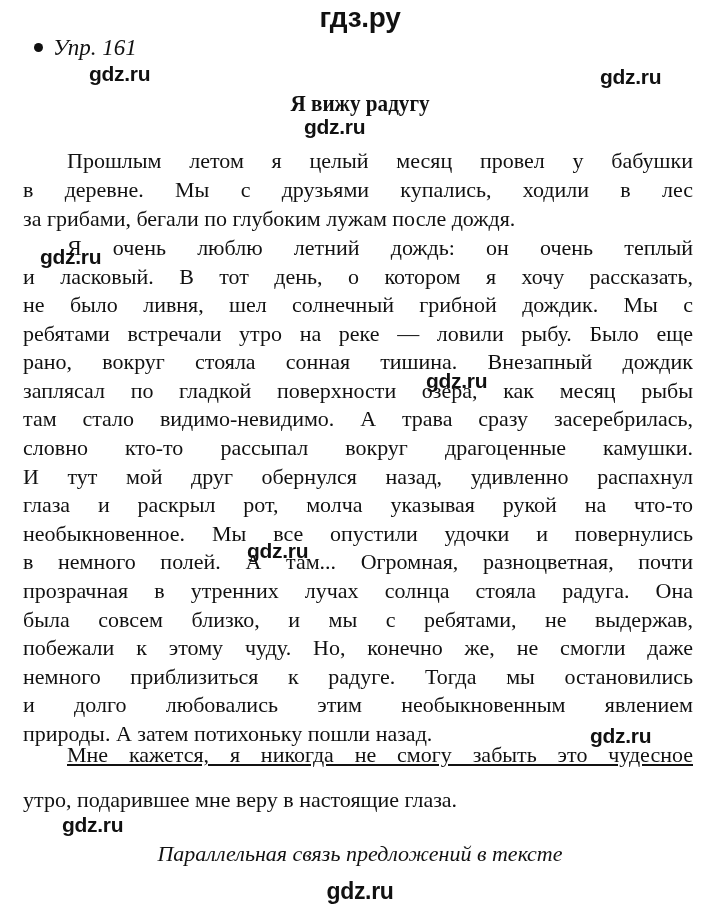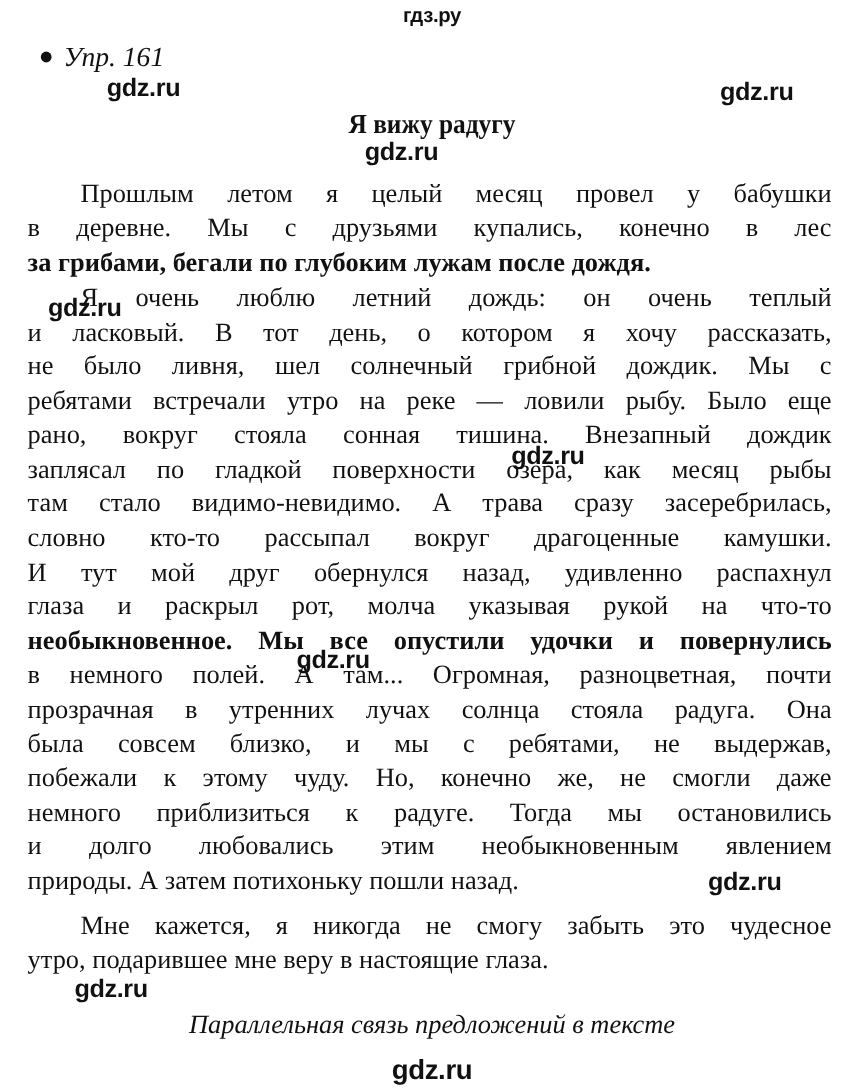--- a/index.html
+++ b/index.html
@@ -9,59 +9,59 @@
   .ex .bullet { display: inline-block; width: 9px; height: 9px; border-radius: 50%; background: #111; margin-right: 10px; vertical-align: middle; position: relative; top: -2px; }
   .title { position: absolute; left: 0; width: 720px; top: 92px; text-align: center; font-family: "Liberation Serif", serif; font-weight: bold; font-size: 23px; line-height: 1; transform: scaleX(0.92); }
   .line { position: absolute; left: 23px; width: 670px; font-family: "Liberation Sans Narrow", "Liberation Serif", serif; font-size: 22px; line-height: 1; white-space: nowrap; text-align: justify; text-align-last: justify; transform-origin: left top; }
   .line.last { text-align-last: left; }
   .line.indent { left: 67px; width: 626px; }
   .caption { position: absolute; left: 0; width: 720px; top: 843px; text-align: center; font-family: "Liberation Serif", serif; font-style: italic; font-size: 22px; line-height: 1; }
 </style>
 </head>
 <body>
 
-<div class="wm" style="left:0;width:720px;text-align:center;top:4px;font-size:17px;">гдз.ру</div>
+<div class="wm" style="left:0;width:720px;text-align:center;top:4px;font-size:28px;">гдз.ру</div>
 
 <div class="ex"><span class="bullet"></span><span>Упр. 161</span></div>
 
 <div class="wm" style="left:89px;top:63px;">gdz.ru</div>
 <div class="wm" style="left:600px;top:66px;">gdz.ru</div>
 
 <div class="title">Я вижу радугу</div>
 <div class="wm" style="left:304px;top:116px;">gdz.ru</div>
 
 <div>
   <div class="line indent" style="top: 150px; white-space: nowrap;"><span style="white-space: nowrap; word-spacing: 0px;">Прошлым летом я целый месяц провел у бабушки</span></div>
-  <div class="line" style="top: 179px; white-space: nowrap;"><span style="white-space: nowrap; word-spacing: 0px;">в деревне. Мы с друзьями купались, конечно в лес</span></div>
-  <div class="line last" style="top: 208px; white-space: nowrap; font-weight: bold;"><span style="white-space: nowrap;">за грибами, бегали по глубоким лужам после дождя.</span></div>
+  <div class="line" style="top: 179px; white-space: nowrap;"><span style="white-space: nowrap; word-spacing: 0px;">в деревне. Мы с друзьями купались, ходили в лес</span></div>
+  <div class="line last" style="top: 208px; white-space: nowrap;"><span style="white-space: nowrap;">за грибами, бегали по глубоким лужам после дождя.</span></div>
 </div>
 
 <div>
   <div class="line indent" style="top: 237px; white-space: nowrap;"><span style="white-space: nowrap; word-spacing: 0px;">Я очень люблю летний дождь: он очень теплый</span></div>
   <div class="line" style="top: 266px; white-space: nowrap;"><span style="white-space: nowrap; word-spacing: 0px; margin-top: 33px;">и ласковый. В тот день, о котором я хочу рассказать,</span></div>
   <div class="line" style="top: 294px; white-space: nowrap;"><span style="white-space: nowrap; word-spacing: 0px;">не было ливня, шел солнечный грибной дождик. Мы с</span></div>
   <div class="line" style="top: 323px; white-space: nowrap;"><span style="white-space: nowrap; word-spacing: 0px;">ребятами встречали утро на реке — ловили рыбу. Было еще</span></div>
   <div class="line" style="top: 351px; white-space: nowrap;"><span style="white-space: nowrap; word-spacing: 0px;">рано, вокруг стояла сонная тишина. Внезапный дождик</span></div>
   <div class="line" style="top: 380px; white-space: nowrap;"><span style="white-space: nowrap; word-spacing: 0px;">заплясал по гладкой поверхности озера, как месяц рыбы</span></div>
   <div class="line" style="top: 408px; white-space: nowrap;"><span style="white-space: nowrap; word-spacing: 0px;">там стало видимо-невидимо. А трава сразу засеребрилась,</span></div>
   <div class="line" style="top: 437px; white-space: nowrap;"><span style="white-space: nowrap; word-spacing: 0px;">словно кто-то рассыпал вокруг драгоценные камушки.</span></div>
   <div class="line" style="top: 466px; white-space: nowrap;"><span style="white-space: nowrap; word-spacing: 0px;">И тут мой друг обернулся назад, удивленно распахнул</span></div>
   <div class="line" style="top: 494px; white-space: nowrap;"><span style="white-space: nowrap; word-spacing: 0px; margin-top: 24px;">глаза и раскрыл рот, молча указывая рукой на что-то</span></div>
-  <div class="line" style="top: 523px; white-space: nowrap;"><span style="white-space: nowrap; word-spacing: 0px; font-weight: bold;">необыкновенное. Мы все опустили удочки и повернулись</span></div>
+  <div class="line" style="top: 523px; white-space: nowrap;"><span style="white-space: nowrap; word-spacing: 0px;">необыкновенное. Мы все опустили удочки и повернулись</span></div>
   <div class="line" style="top: 551px; white-space: nowrap;"><span style="white-space: nowrap; word-spacing: 0px;">в немного полей. А там... Огромная, разноцветная, почти</span></div>
   <div class="line" style="top: 580px; white-space: nowrap;"><span style="white-space: nowrap; word-spacing: 0px;">прозрачная в утренних лучах солнца стояла радуга. Она</span></div>
   <div class="line" style="top: 609px; white-space: nowrap;"><span style="white-space: nowrap; word-spacing: 0px;">была совсем близко, и мы с ребятами, не выдержав,</span></div>
   <div class="line" style="top: 637px; white-space: nowrap;"><span style="white-space: nowrap; word-spacing: 0px;">побежали к этому чуду. Но, конечно же, не смогли даже</span></div>
   <div class="line" style="top: 666px; white-space: nowrap;"><span style="white-space: nowrap; word-spacing: 0px;">немного приблизиться к радуге. Тогда мы остановились</span></div>
   <div class="line" style="top: 694px; white-space: nowrap;"><span style="white-space: nowrap; word-spacing: 0px;">и долго любовались этим необыкновенным явлением</span></div>
   <div class="line last" style="top: 723px; white-space: nowrap;"><span style="white-space: nowrap;">природы. А затем потихоньку пошли назад.</span></div>
 </div>
 
 <div>
-  <div class="line indent" style="top: 760px; white-space: nowrap;"><span style="white-space: nowrap; word-spacing: 0px;">Мне кажется, я никогда не смогу забыть это чудесное</span></div>
+  <div class="line indent" style="top: 744px; white-space: nowrap; text-decoration: underline;"><span style="white-space: nowrap; word-spacing: 0px;">Мне кажется, я никогда не смогу забыть это чудесное</span></div>
   <div class="line last" style="top: 789px; white-space: nowrap;"><span style="white-space: nowrap;">утро, подарившее мне веру в настоящие глаза.</span></div>
 </div>
 
 <div class="wm" style="left:40px;top:246px;">gdz.ru</div>
 <div class="wm" style="left:426px;top:370px;">gdz.ru</div>
 <div class="wm" style="left:247px;top:540px;">gdz.ru</div>
 <div class="wm" style="left:590px;top:725px;">gdz.ru</div>
 <div class="wm" style="left:62px;top:814px;">gdz.ru</div>
 
 <div class="caption">Параллельная связь предложений в тексте</div>

